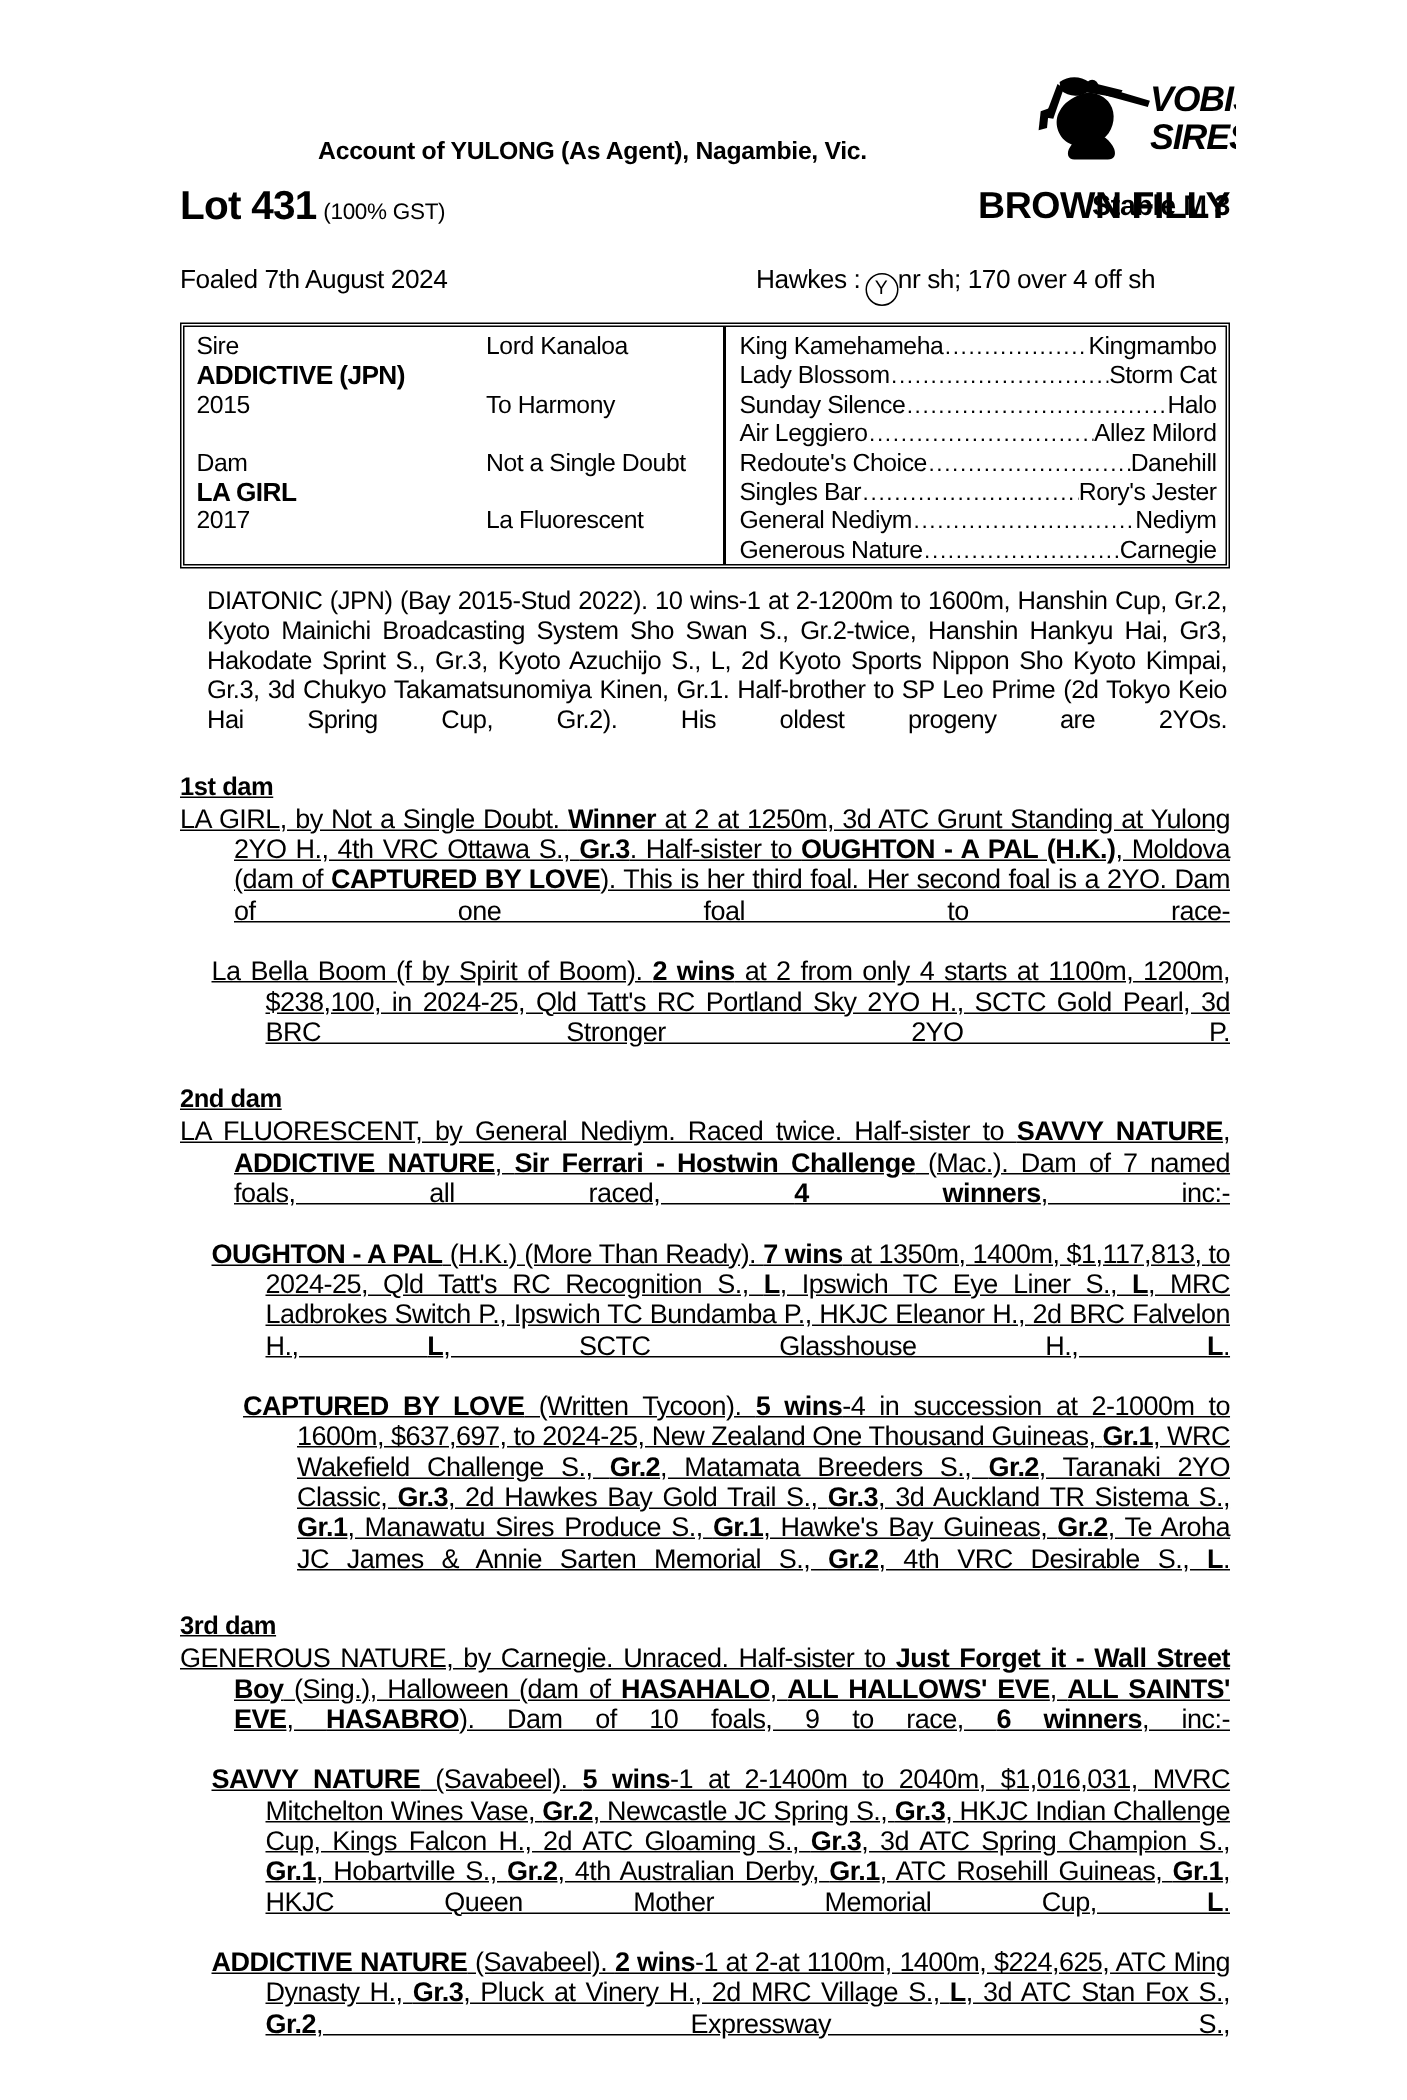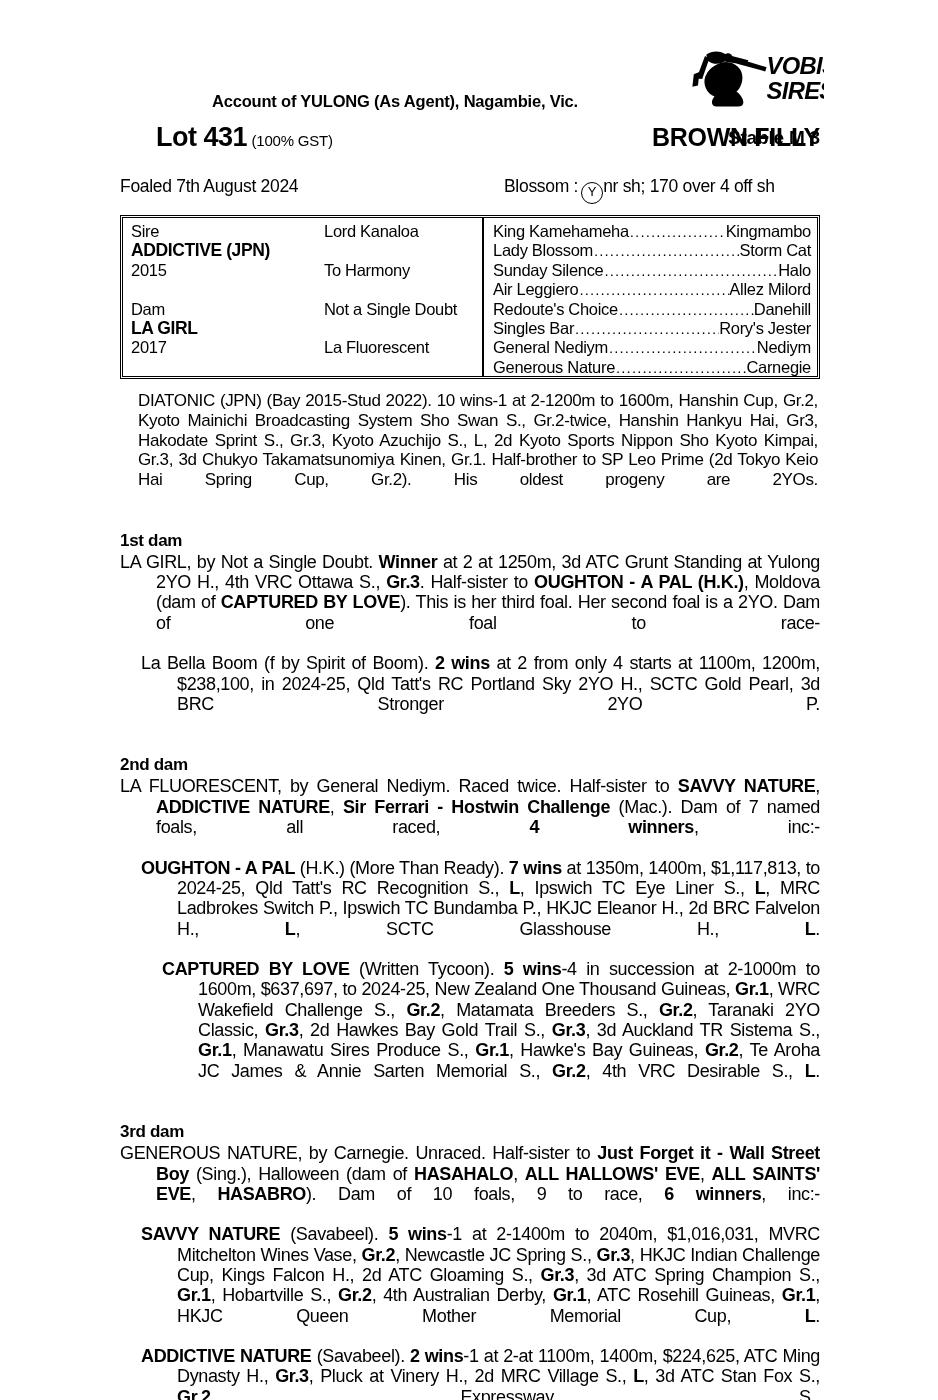--- a/index.html
+++ b/index.html
@@ -51,21 +51,20 @@
   
   .lot-row {
     position: relative;
     height: 34px;
   }
   .lot-left {
     position: absolute;
     left: 0;
     top: 0;
     white-space: nowrap;
-    margin-left: 36px;
   }
   .lot-number {
     font-size: 27px;
     font-weight: bold;
     letter-spacing: -0.5px;
   }
   .lot-gst {
     font-size: 15px;
     font-weight: normal;
     letter-spacing: -0.2px;
@@ -205,21 +204,21 @@
     text-align: justify;
     letter-spacing: -0.35px;
   }
   .sire-block::after {
     content: "";
     display: inline-block;
     width: 100%;
   }
 
   
-  .dam-section { margin-top: 21px; }
+  .dam-section { margin-top: 5px; text-decoration: underline; }
   .dam-heading {
     font-size: 17px;
     font-weight: bold;
     letter-spacing: -0.3px;
     margin-bottom: 1px;
   }
   .entry {
     font-size: 18px;
     line-height: 20.3px;
     letter-spacing: -0.35px;
@@ -267,21 +266,21 @@
       <span class="lot-number">Lot 431</span>
       <span class="lot-gst">(100% GST)</span>
     </div>
     <div class="lot-center">BROWN FILLY</div>
     <div class="lot-right">Stable M 3</div>
   </div>
 
   <div class="foal-row">
     <div class="foaled">Foaled 7th August 2024</div>
     <div class="branded">
-      <span>Blossom :</span><span class="brand-mark">Y</span><span>nr sh; 170 over 4 off sh</span>
+      <span>Hawkes :</span><span class="brand-mark">Y</span><span>nr sh; 170 over 4 off sh</span>
     </div>
   </div>
 
   <div class="ped-wrap">
     <div class="ped">
       <div class="ped-divider"></div>
 
       <div class="ped-col1">
         <div class="ped-line">Sire</div>
         <div class="ped-line bold">ADDICTIVE (JPN)</div>

